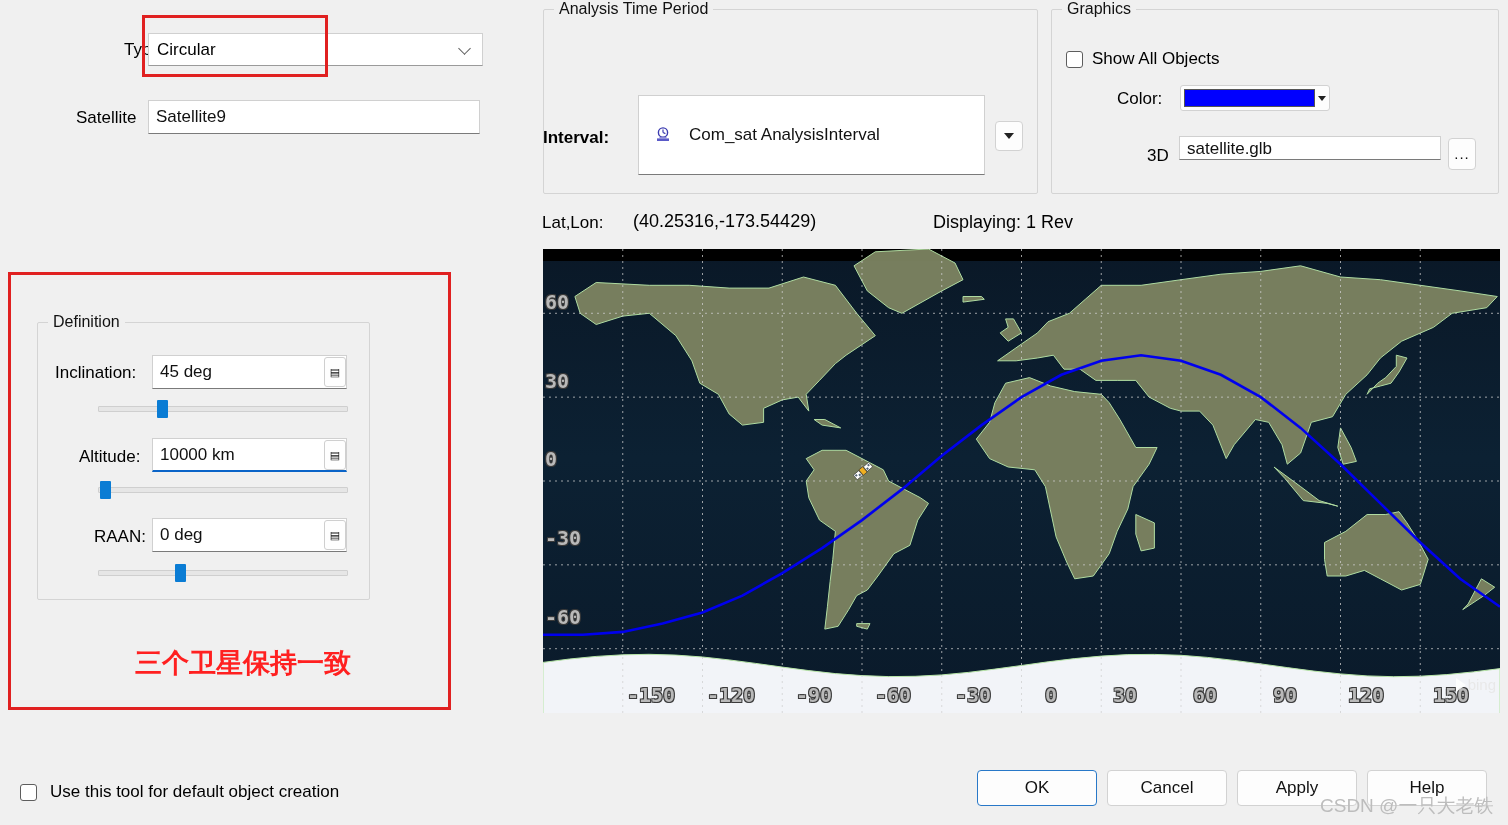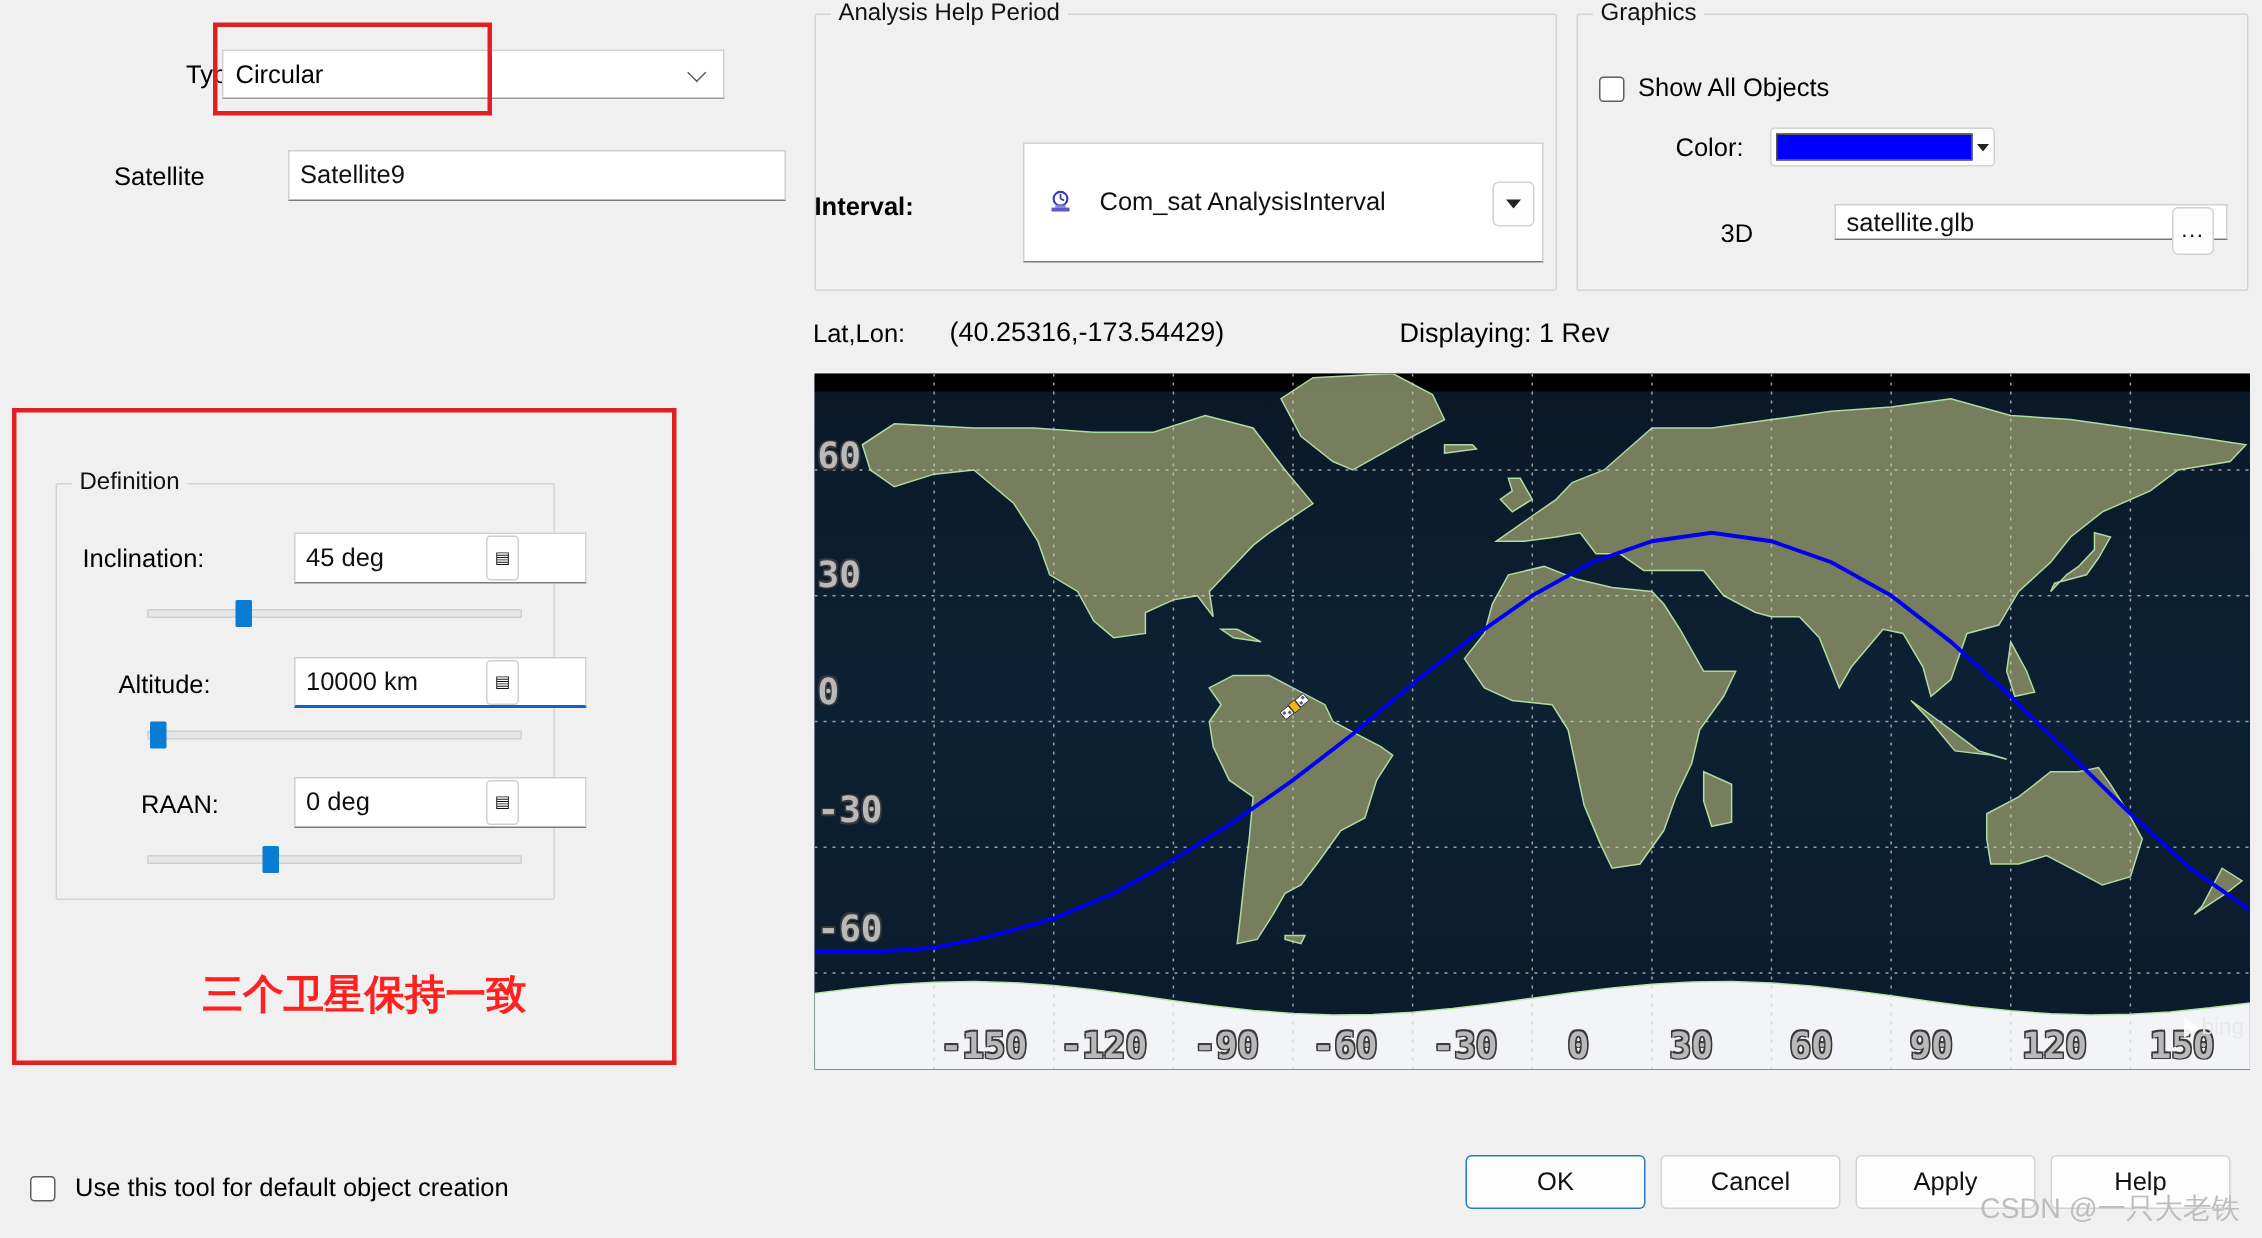--- a/index.html
+++ b/index.html
@@ -15,21 +15,20 @@
   .lbl { color: #000; font-size: 17px; }
 
   
   .field {
     background: #fff;
     border: 1px solid #d0d0d0;
     border-bottom: 1px solid #7a7a7a;
     display: flex; align-items: center;
     font-size: 17px; color: #111;
     padding: 0 7px;
-    margin-left: 44px;
   }
   .field.focusline { border-bottom: 2px solid #0a64c8; }
 
   
   .group {
     position: absolute;
     border: 1px solid #d4d4d4;
     border-radius: 2px;
   }
   .group > .g-title {
@@ -91,21 +90,21 @@
   }
   .btn.default { border: 1px solid #2878c8; }
 
   
   #map {
     position: absolute;
     overflow: hidden;
     background: #0b1b2e;
   }
   .map-tick {
-    position: absolute; color: #b9b9b9; font-size: 24px;
+    position: absolute; color: #b9b9b9; font-size: 20px;
     font-family: "DejaVu Sans Mono", monospace; font-weight: 700;
     text-shadow: -1px -1px 0 #3a3a3a, 1px -1px 0 #3a3a3a, -1px 1px 0 #3a3a3a, 1px 1px 0 #3a3a3a;
     white-space: nowrap;
   }
   .bing-wm {
     position: absolute; right: 4px; bottom: 20px;
     color: #e8e8e8; font-size: 15px; opacity: .92;
     display: flex; align-items: center; gap: 2px;
   }
   .csdn-wm {
@@ -178,21 +177,21 @@
   </div>
 
   <div class="redtext" style="left:135px; top:645px;">三个卫星保持一致</div>
 
   <div style="position:absolute; left:20px; top:782px; display:flex; align-items:center; gap:13px;">
     <span class="cbx"></span>
     <span class="lbl">Use this tool for default object creation</span>
   </div>
 
   <div class="group" style="left:543px; top:9px; width:495px; height:185px;">
-    <div class="g-title">Analysis Help Period</div>
+    <div class="g-title">Analysis Time Period</div>
   </div>
 
   <div style="position:absolute; left:543px; top:128px;font-weight:bold;" class="lbl">Interval:</div>
 
   <div class="field" style="position:absolute; left:638px; top:95px; width:347px; height:80px; padding-left:14px;">
     <span style="display:inline-flex; width:20px; height:20px; margin-right:16px; align-items:center; justify-content:center;">
       <svg width="18" height="18" viewBox="0 0 18 18">
         <circle cx="9" cy="6.5" r="4.6" fill="none" stroke="#3b3bb0" stroke-width="1.4"></circle>
         <line x1="9" y1="6.5" x2="9" y2="3.4" stroke="#3b3bb0" stroke-width="1.2"></line>
         <line x1="9" y1="6.5" x2="11.4" y2="7.6" stroke="#3b3bb0" stroke-width="1.2"></line>

